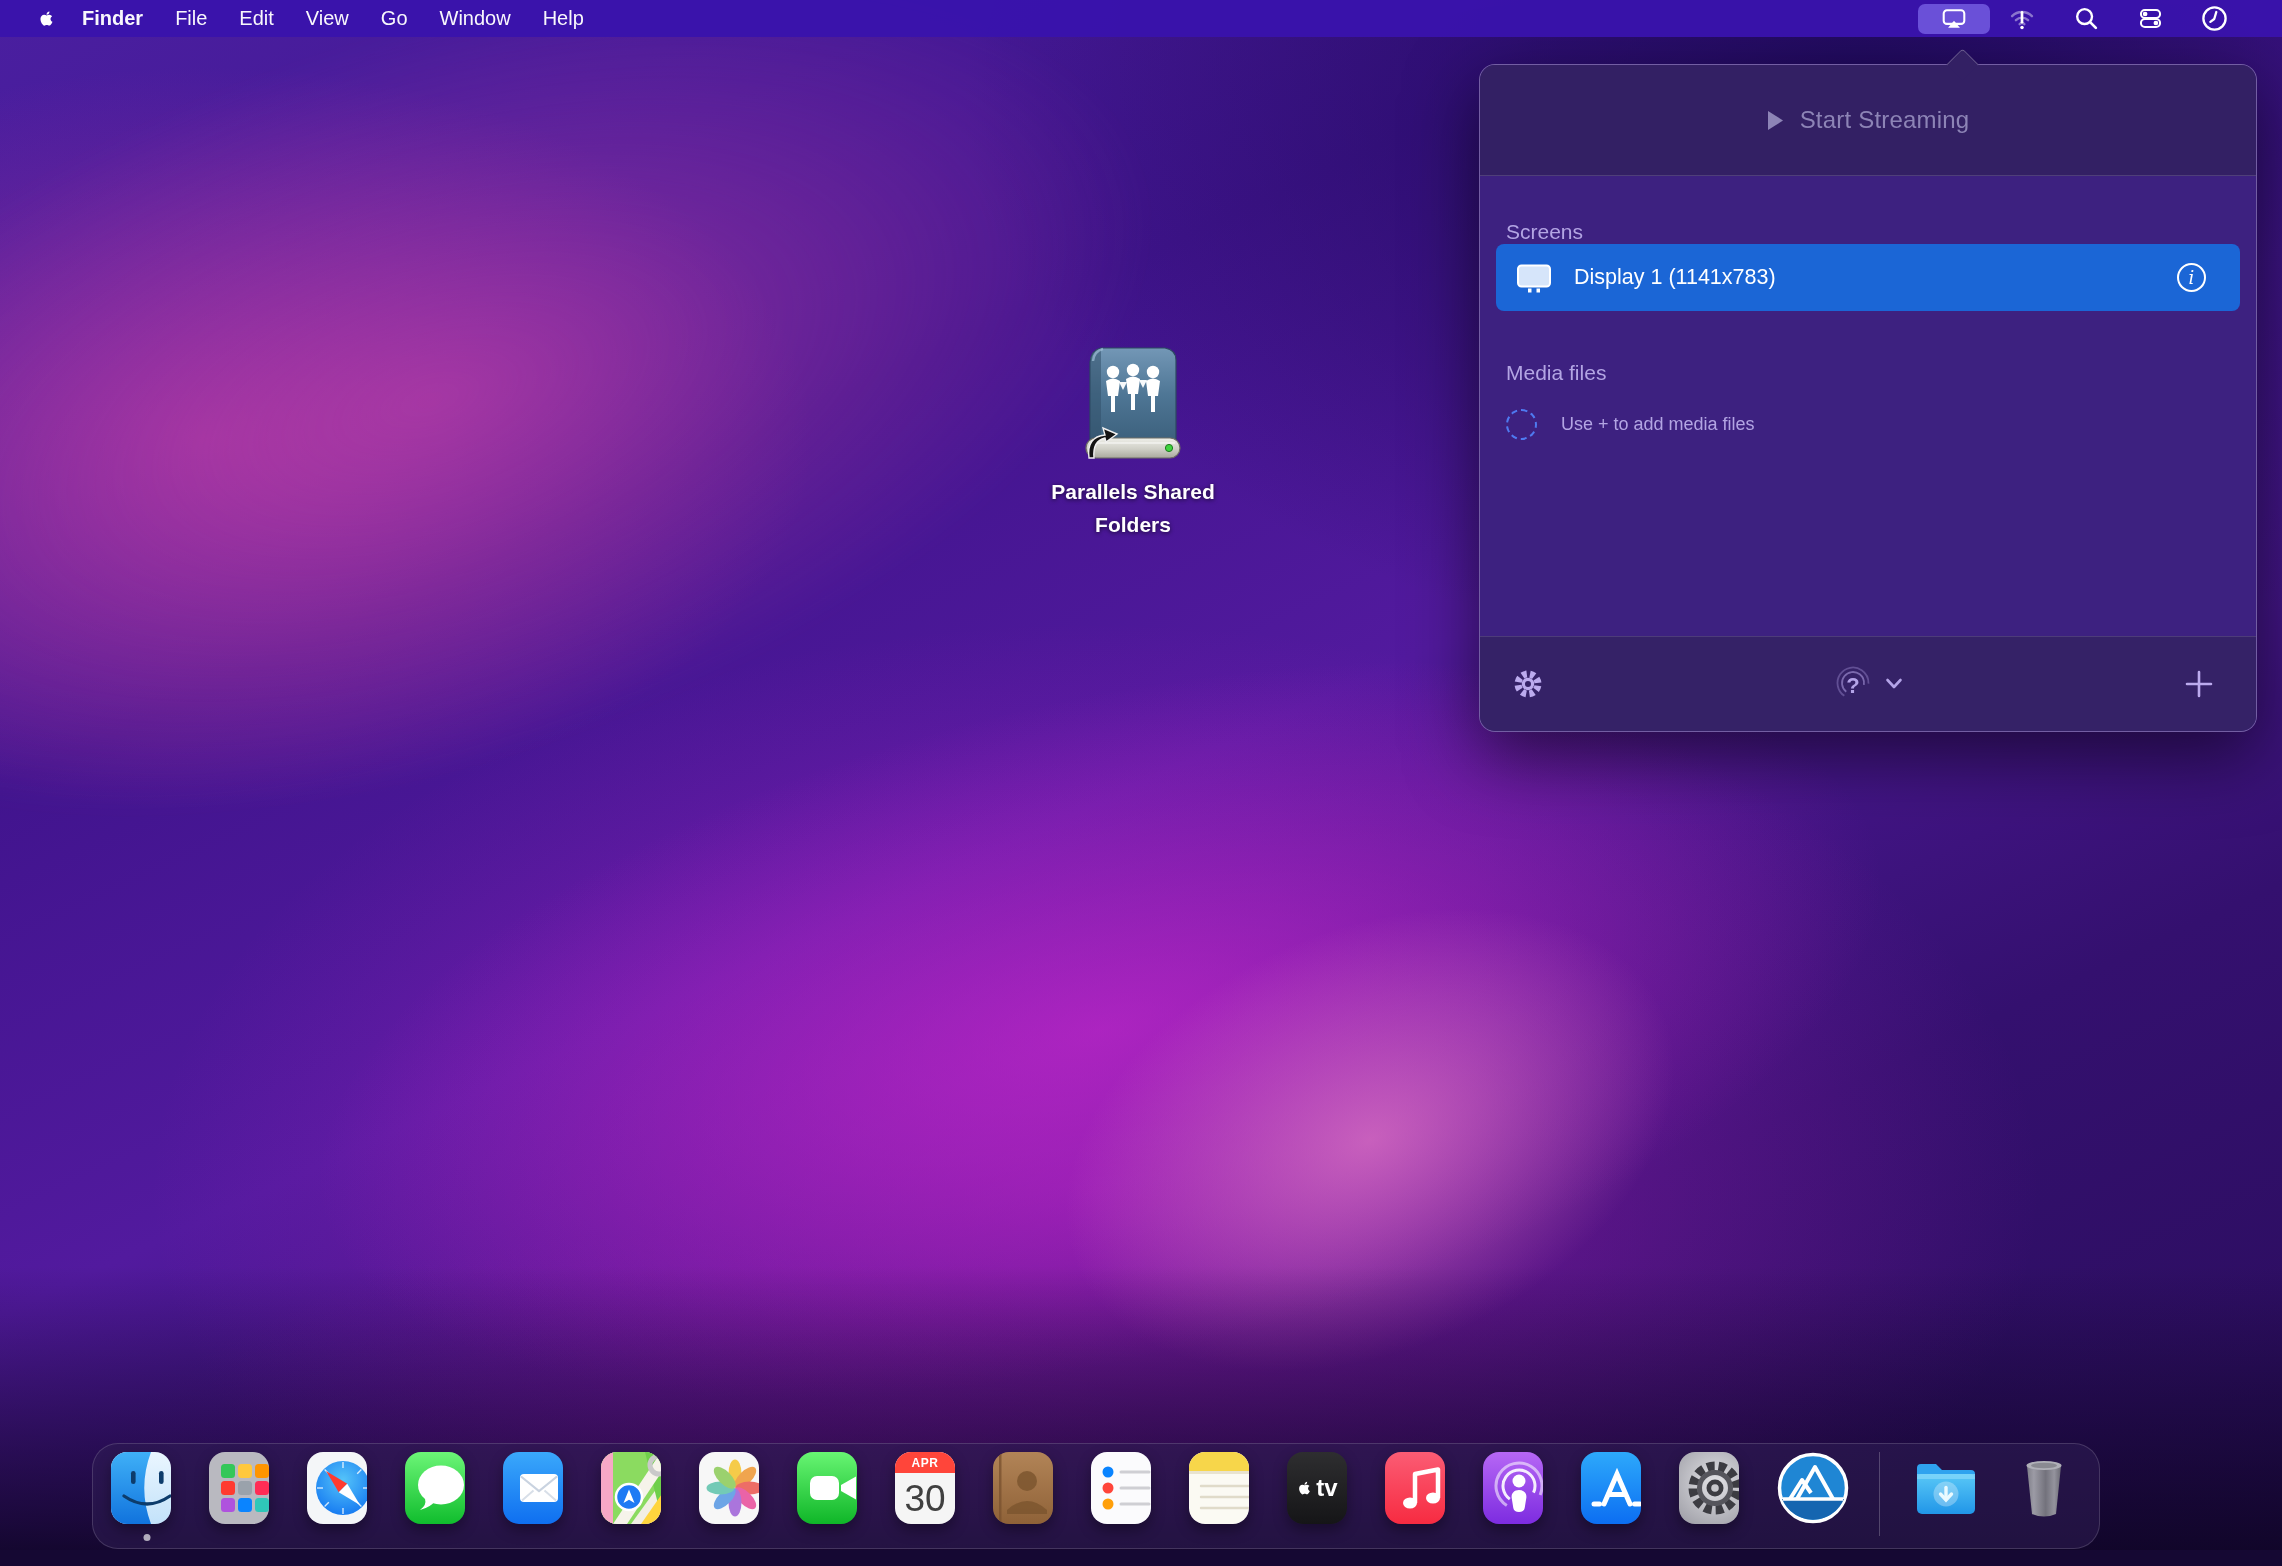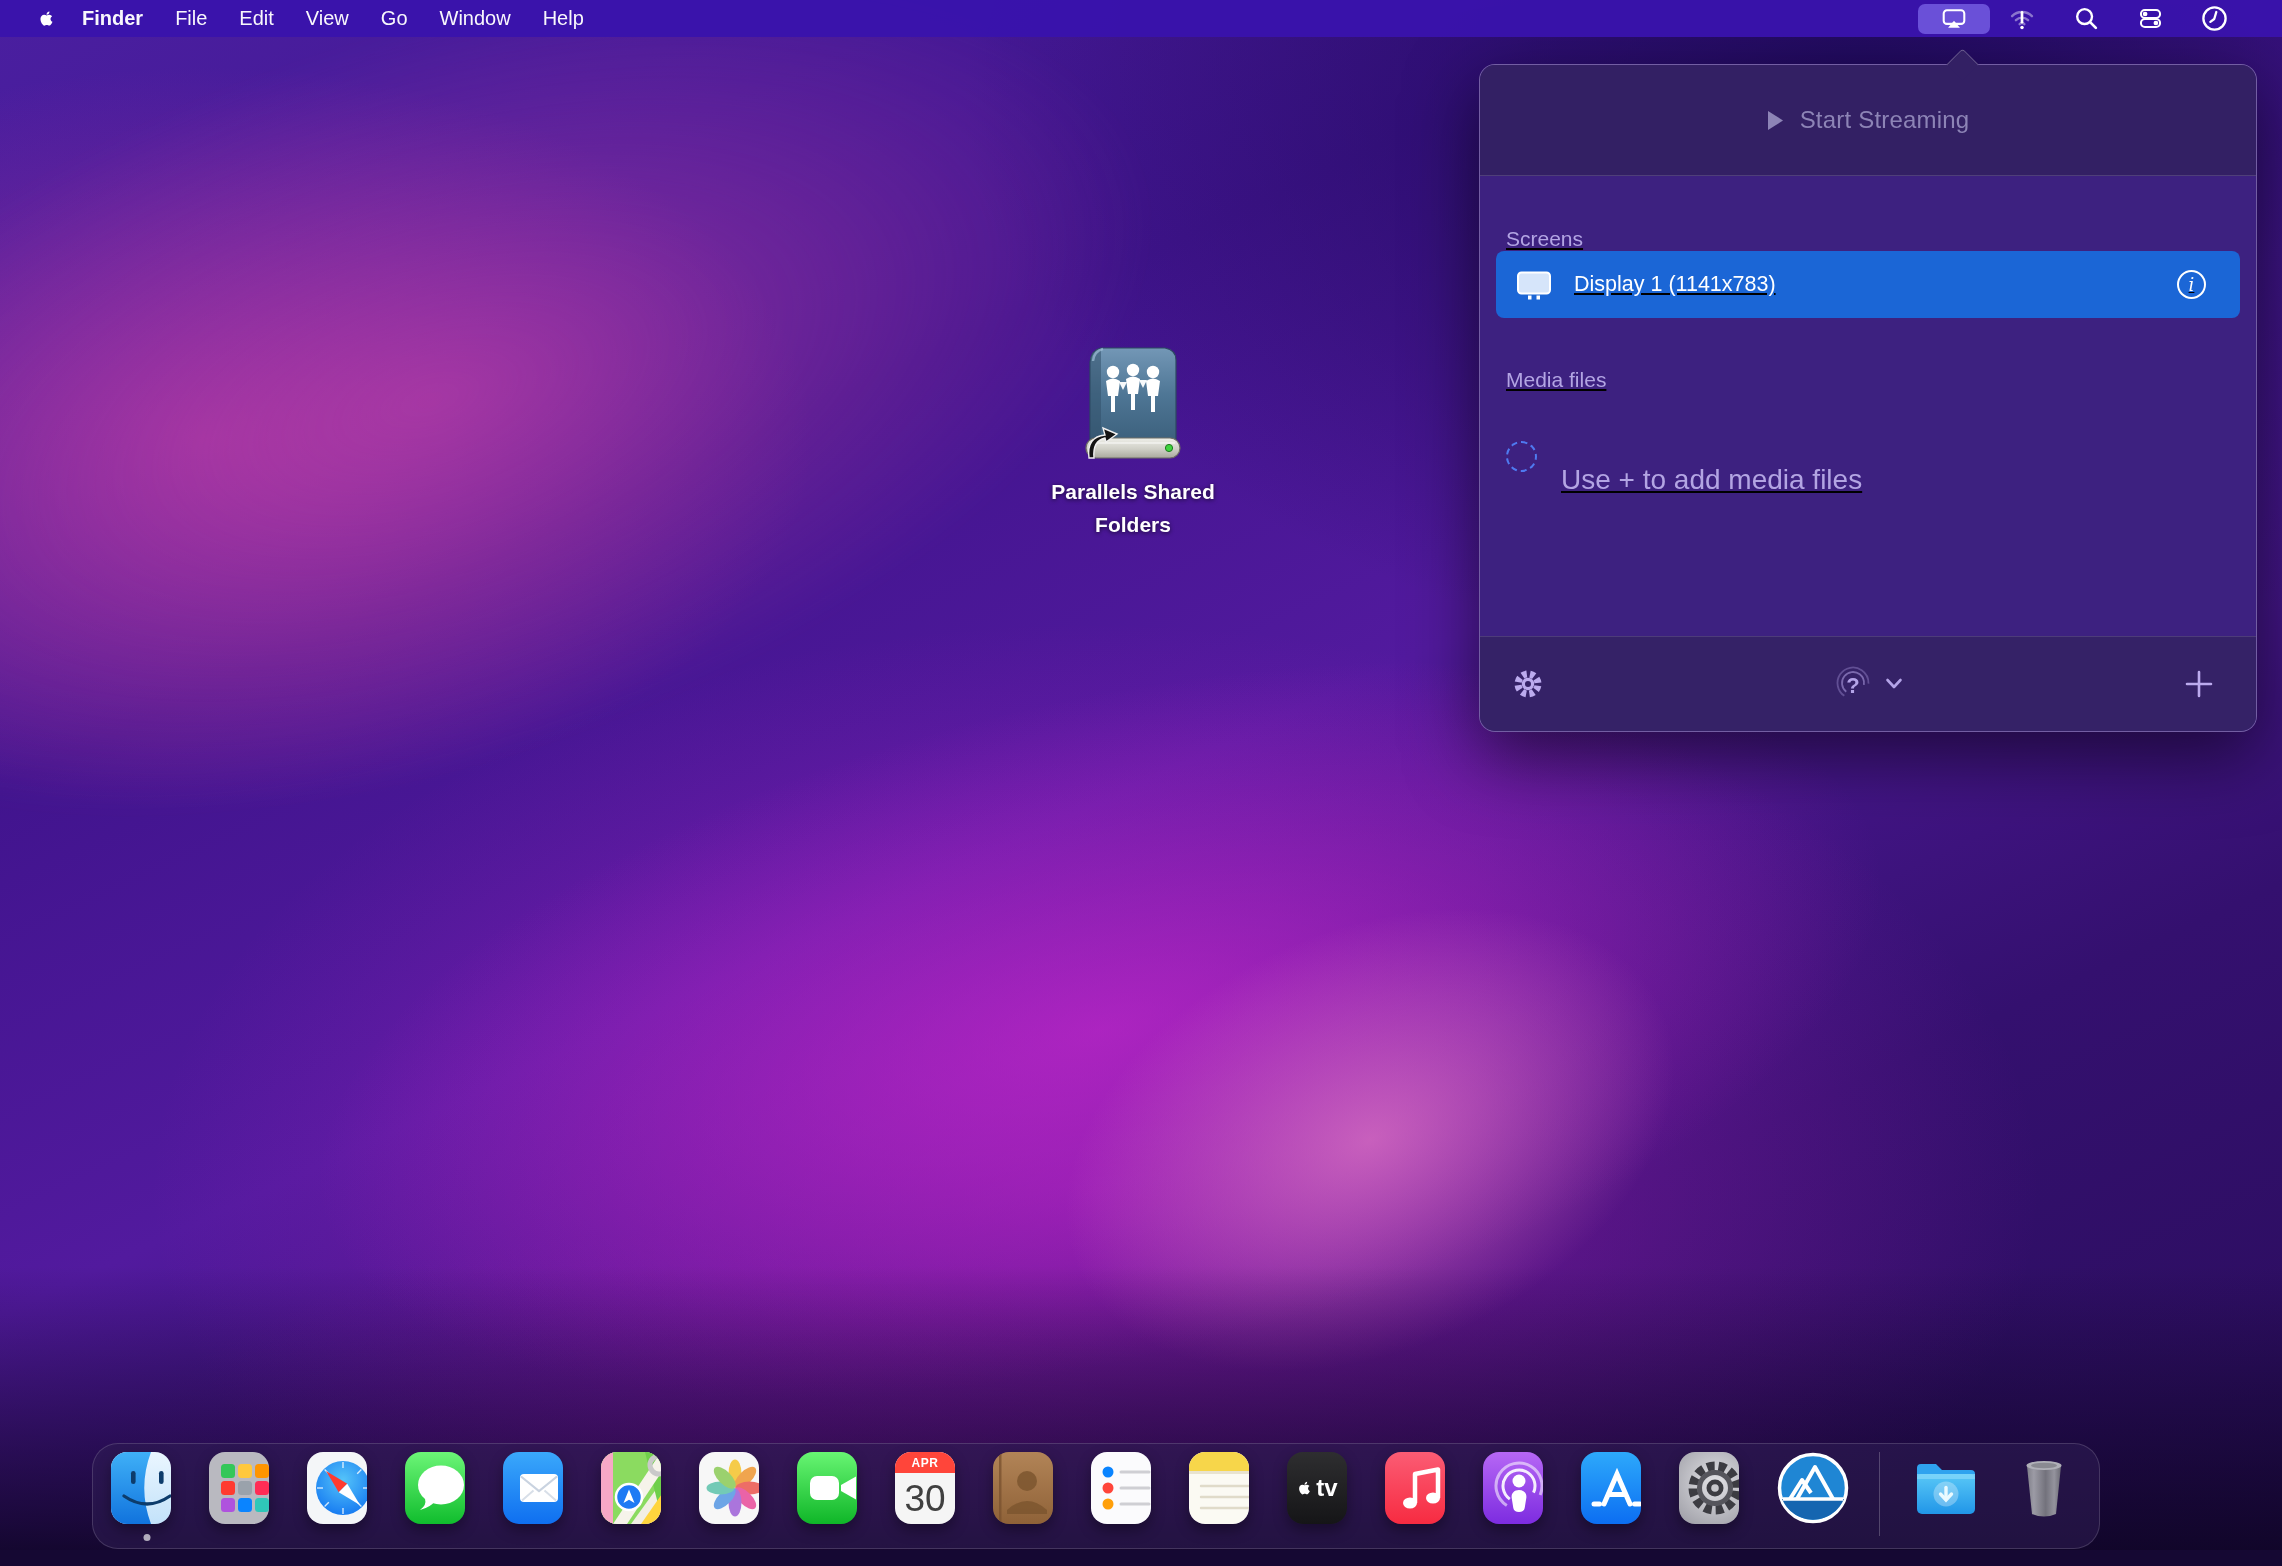--- a/index.html
+++ b/index.html
@@ -43,32 +43,32 @@
   .popover { position:absolute; left:1479px; top:64px; width:778px; height:668px; border-radius:16px;
     border:1px solid rgba(255,255,255,.28); background:#3d2180; z-index:30;
     box-shadow:0 24px 70px rgba(0,0,0,.55); display:flex; flex-direction:column; }
   .pop-arrow { position:absolute; left:471px; top:-12px; width:23px; height:23px; background:#332064;
     border-left:1px solid rgba(255,255,255,.28); border-top:1px solid rgba(255,255,255,.28);
     transform:rotate(45deg); border-top-left-radius:4px; }
   .pop-header { height:111px; background:#332064; border-radius:15px 15px 0 0;
     display:flex; align-items:center; justify-content:center; gap:16px;
     border-bottom:1px solid rgba(255,255,255,.14); }
   .pop-header .label { font-size:24px; color:#8d84b6; font-weight:500; letter-spacing:.2px; }
-  .pop-body { flex:1; padding:7px 16px;text-decoration:underline; }
+  .pop-body { flex:1; padding:0 16px; }
   .sect-title { margin-top:44px; padding-left:10px; font-size:21px; color:#b3a5e3; }
   .screen-row { margin-top:0; height:67px; border-radius:8px; background:#1b66d6;
     display:flex; align-items:center; padding:0 34px 0 20px; }
   .screen-row .row-label { margin-left:22px; font-size:21.5px; color:#fff; font-weight:500; }
   .info-btn { margin-left:auto; width:29px; height:29px; border:2px solid #fff; border-radius:50%;
     display:flex; align-items:center; justify-content:center; color:#fff;
     font-family:"DejaVu Serif", serif; font-style:italic; font-size:18px; line-height:1; }
   .sect-title.media { margin-top:50px; }
   .media-row { margin-top:24px; display:flex; align-items:center; padding-left:10px; }
   .dashed-circle { width:31px; height:31px; border:2.5px dashed #4f7af0; border-radius:50%; }
-  .media-hint { margin-left:24px; font-size:28px; color:#b3a5e3;margin-top:48px; }
+  .media-hint { margin-left:24px; font-size:18px; color:#b3a5e3; }
   .pop-footer { height:95px; background:#352267; border-radius:0 0 15px 15px;
     border-top:1px solid rgba(255,255,255,.12); display:flex; align-items:center;
     padding:0 42px 0 32px; position:relative; }
   .footer-center { position:absolute; left:50%; top:50%; transform:translate(-50%,-50%);
     display:flex; align-items:center; gap:12px; }
   .help-wrap { position:relative; width:40px; height:40px; }
   .help-wrap svg { position:absolute; left:0; top:0; }
   .help-glyph { position:absolute; left:0; top:2px; width:40px; height:40px; display:flex; align-items:center;
     justify-content:center; color:#b4a4e8; font-size:22px; font-weight:700; }
   .plus-btn { margin-left:auto; }

